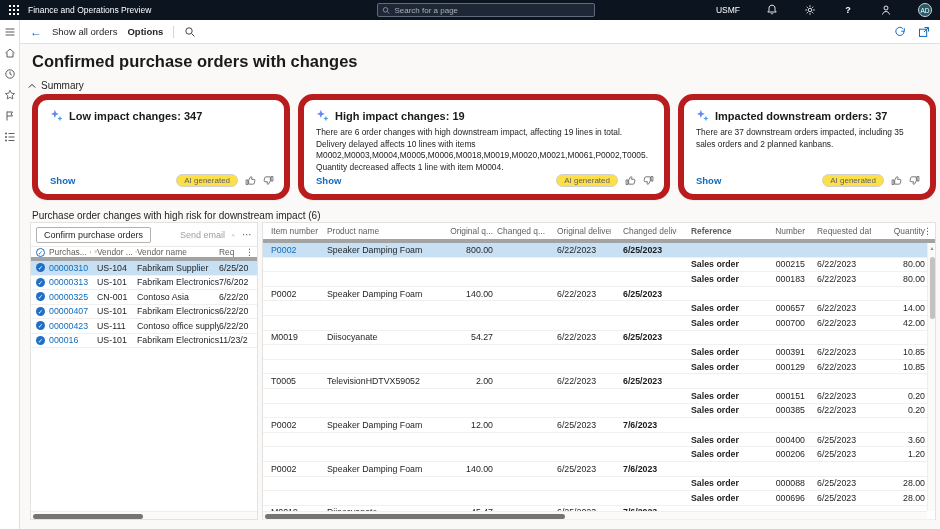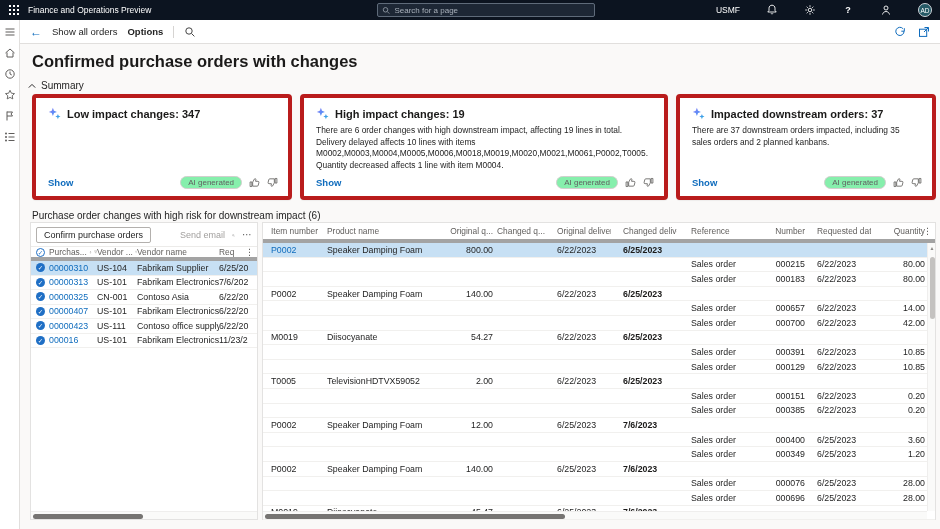--- a/index.html
+++ b/index.html
@@ -41,32 +41,32 @@
 
   
   .content { position:absolute; left:20px; top:44px; width:920px; height:485px; background:#faf9f8; }
   .page-title { position:absolute; left:12px; top:8px; font-size:16.5px; font-weight:600; color:#1b1a19; }
   .summary-toggle { position:absolute; left:8px; top:36px; display:flex; align-items:center; gap:5px;
                     font-size:10px; color:#242424; cursor:pointer; }
   .chev { width:8px; height:8px; color:#242424; }
 
   
   .cards { position:absolute; left:12px; top:50px; width:904px; height:106px; display:flex; gap:8px; }
-  .card { flex:1; background:#fff; border:4px solid #b91c1c; border-radius:4px; position:relative;
+  .card { flex:1; background:#fff; border:6px solid #b91c1c; border-radius:15px; position:relative;
           padding:9px 16px 8px 12px; box-shadow:0 0.5px 1px rgba(0,0,0,.05); }
   .card-head { display:flex; align-items:center; gap:6px; }
   .sparkle { width:13px; height:13px; flex-shrink:0; }
   .card-title { font-size:11px; font-weight:600; color:#1b1a19; }
   .card-body { margin-top:5px; font-size:8.4px; line-height:1.38; color:#242424; }
   .card-foot { position:absolute; left:12px; right:10px; bottom:7px; display:flex;
                align-items:center; justify-content:space-between; }
   .show-link { color:#0f6cbd; font-size:9.5px; font-weight:600; cursor:pointer; }
   .foot-right { display:flex; align-items:center; gap:7px; }
   .ai-badge { border:1px solid #d1cfcd; border-radius:9px; padding:1px 7px; font-size:8px;
-              color:#616161; background:#86efac; }
+              color:#616161; background:#fde047; }
   .thumb { width:11px; height:11px; color:#5f5d5b; cursor:pointer; }
   .thumb.down { transform:rotate(180deg); }
 
   .section-label { position:absolute; left:12px; top:166px; font-size:10px; color:#242424; }
 
   
   .panel { position:absolute; top:178px; height:298px; background:#fff; border:1px solid #e3e2e1; }
   .panel-left  { left:10px;  width:228px; }
   .panel-right { left:242px; width:674px; }
 
@@ -109,21 +109,21 @@
   .rrow { display:flex; align-items:center; height:14.6px; border-bottom:1px solid #f1f0ee;
           font-size:8.8px; cursor:pointer; }
   .rrow.sel { background:#c7e0f4; }
   .rc { overflow:hidden; white-space:nowrap; flex-shrink:0; }
   .c-item { width:64px; padding-left:8px; }
   .c-prod { width:104px; }
   .c-oq  { width:62px; text-align:right; justify-content:flex-end; }
   .c-cq  { width:52px; text-align:right; justify-content:flex-end; }
   .c-od  { width:66px; padding-left:12px; }
   .c-cd  { width:66px; padding-left:12px; }
-  .c-ref { width:80px; padding-left:14px; }
+  .c-ref { width:80px; padding-left:14px;font-weight:bold; }
   .c-num { width:48px; text-align:right; justify-content:flex-end; }
   .c-rd  { width:66px; padding-left:12px; }
   .c-qty { width:58px; text-align:right; justify-content:flex-end; padding-right:4px; }
   .rrow .c-cd { font-weight:700; color:#1b1a19; }
 
   
   .hscroll { position:absolute; left:0; right:0; bottom:0; height:8px; background:#fafaf9;
              border-top:1px solid #efeeed; }
   .hthumb { position:absolute; top:1.5px; left:2px; height:5px; background:#767472; border-radius:3px; cursor:pointer; }
   .vscroll { position:absolute; top:20px; right:0; bottom:8px; width:8px; background:#fafaf9;
@@ -619,21 +619,21 @@
           <span class="rc c-qty">3.60</span>
         </div>
         <div class="rrow">
           <span class="rc c-item"></span>
           <span class="rc c-prod"></span>
           <span class="rc c-oq"></span>
           <span class="rc c-cq"></span>
           <span class="rc c-od"></span>
           <span class="rc c-cd"></span>
           <span class="rc c-ref">Sales order</span>
-          <span class="rc c-num">000349</span>
+          <span class="rc c-num">000206</span>
           <span class="rc c-rd">6/25/2023</span>
           <span class="rc c-qty">1.20</span>
         </div>
         <div class="rrow">
           <span class="rc c-item">P0002</span>
           <span class="rc c-prod">Speaker Damping Foam</span>
           <span class="rc c-oq">140.00</span>
           <span class="rc c-cq"></span>
           <span class="rc c-od">6/25/2023</span>
           <span class="rc c-cd">7/6/2023</span>
@@ -643,21 +643,21 @@
           <span class="rc c-qty"></span>
         </div>
         <div class="rrow">
           <span class="rc c-item"></span>
           <span class="rc c-prod"></span>
           <span class="rc c-oq"></span>
           <span class="rc c-cq"></span>
           <span class="rc c-od"></span>
           <span class="rc c-cd"></span>
           <span class="rc c-ref">Sales order</span>
-          <span class="rc c-num">000076</span>
+          <span class="rc c-num">000088</span>
           <span class="rc c-rd">6/25/2023</span>
           <span class="rc c-qty">28.00</span>
         </div>
         <div class="rrow">
           <span class="rc c-item"></span>
           <span class="rc c-prod"></span>
           <span class="rc c-oq"></span>
           <span class="rc c-cq"></span>
           <span class="rc c-od"></span>
           <span class="rc c-cd"></span>

